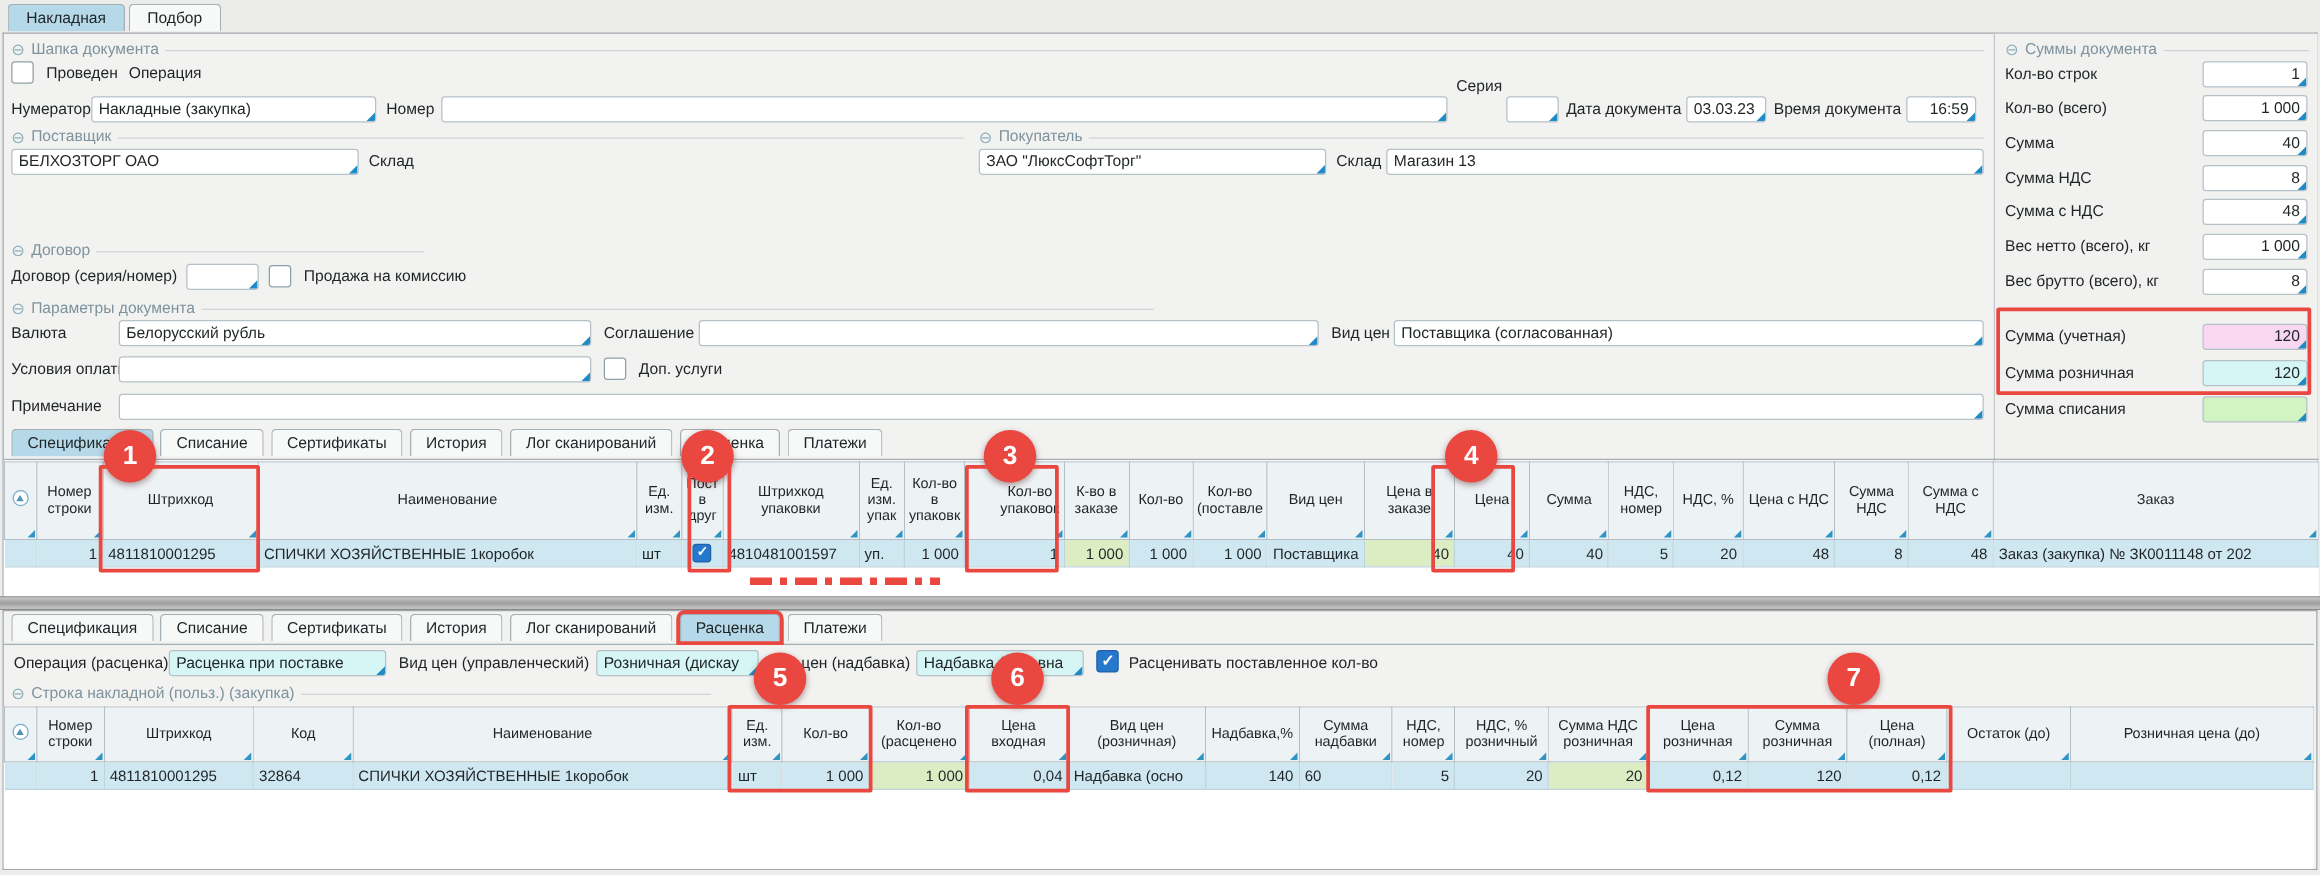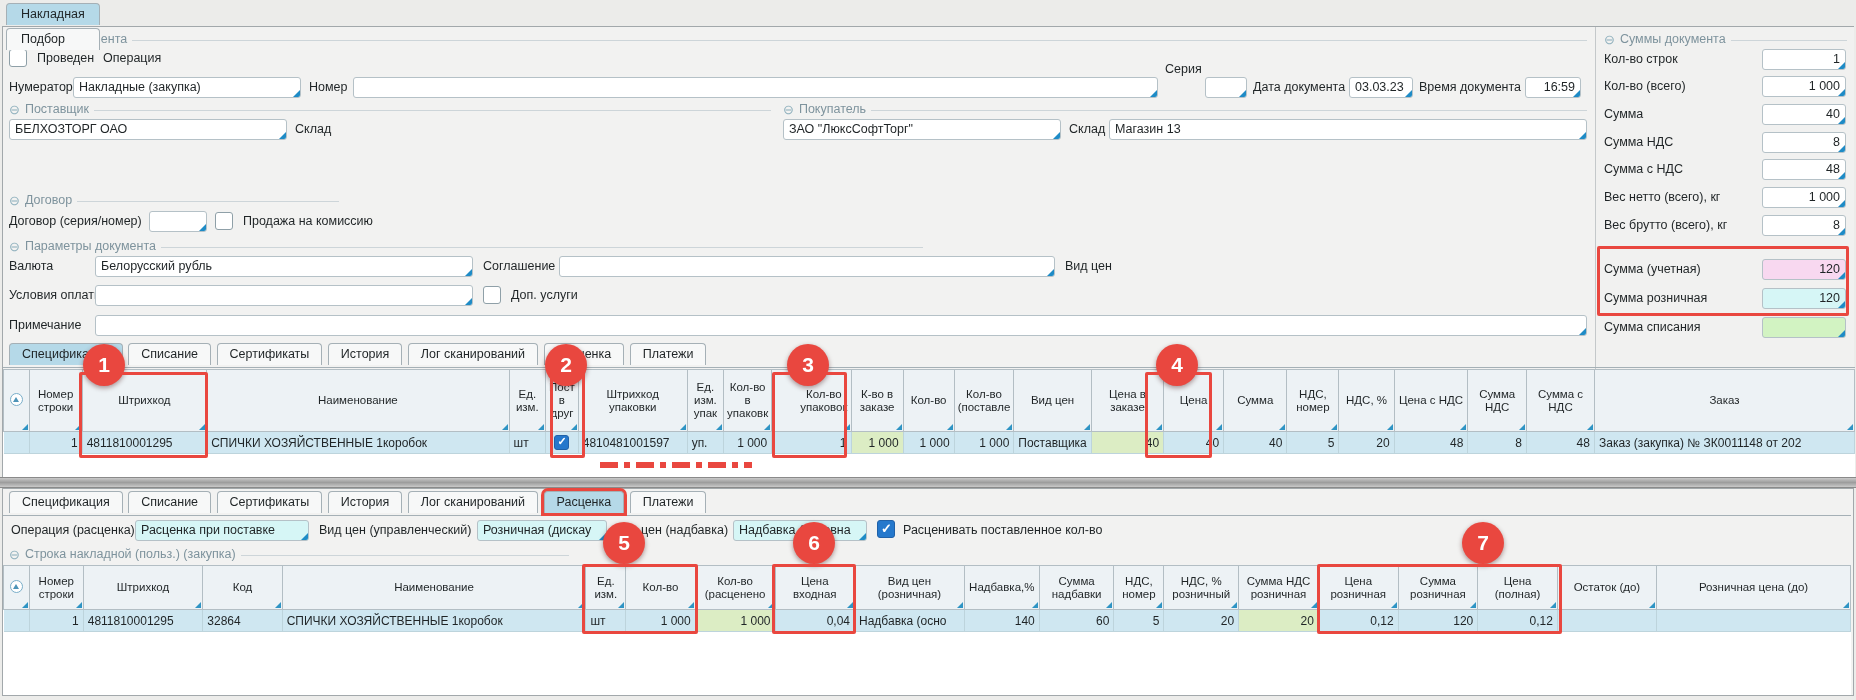--- a/index.html
+++ b/index.html
@@ -4,21 +4,21 @@
 <style>
   * { box-sizing: border-box; margin: 0; padding: 0; }
   html,body { background:#dddddd; }
   .app {
     position: relative; width: 1856px; height: 700px;
     background: #ececea;
     font-family: "Liberation Sans", sans-serif;
     font-size: 12.5px; color: #1f2426; overflow: hidden;
   }
   
-  .ttabs { position:absolute; left:6px; top:3px; display:flex; gap:3px; z-index:5;flex-direction:column; }
+  .ttabs { position:absolute; left:6px; top:3px; display:flex; gap:3px; z-index:5; }
   .ttab { padding:3px 14px 4px; background:#f7f8f8; border:1px solid #a5b0b6; border-bottom:none;
           border-radius:4px 4px 0 0; }
   .ttab.active { background:#b5d9e8; }
   
   .main-panel { position:absolute; left:2px; top:26px; width:1852px; height:452px;
     background:#f2f2f1; border:1px solid #a2a8ab; border-bottom:none; }
   .bottom-panel { position:absolute; left:2px; top:488px; width:1852px; height:208px;
     background:#f2f2f1; border:1px solid #a2a8ab; }
   .splitter { position:absolute; left:0; top:477px; width:1856px; height:11px;
     background:linear-gradient(#c9c9c9,#9d9d9d 50%,#c9c9c9); border-top:1px solid #8a8a8a; border-bottom:1px solid #8a8a8a;}
@@ -142,20 +142,21 @@
     <div class="group" style="left:6px;top:212px;width:914px">
       <span class="gicon">⊖</span>
       <span>Параметры документа</span>
         <span class="line"></span>
     </div>
     <span class="lbl" style="left:6px;top:229px">Валюта</span>
     <div class="fld" style="left:92px;top:229px;width:378px">Белорусский рубль</div>
     <span class="lbl" style="left:480px;top:229px">Соглашение</span>
     <div class="fld" style="left:556px;top:229px;width:496px"></div>
     <span class="lbl" style="left:1062px;top:229px">Вид цен</span>
+    <div class="fld" style="left:1112px;top:229px;width:472px">Поставщика (согласованная)</div>
 
     <span class="lbl" style="left:6px;top:258px">Условия оплаты</span>
     <div class="fld" style="left:92px;top:258px;width:378px"></div>
     <span class="cb" style="left:480px;top:259px"></span>
     <span class="lbl" style="left:508px;top:258px">Доп. услуги</span>
 
     <span class="lbl" style="left:6px;top:288px">Примечание</span>
     <div class="fld" style="left:92px;top:288px;width:1492px"></div>
 
     <div class="sums">
@@ -365,21 +366,21 @@
               <td style="text-align: right;">1</td>
               <td style="text-align: left;">4811810001295</td>
               <td style="text-align: left;">32864</td>
               <td style="text-align: left;">СПИЧКИ ХОЗЯЙСТВЕННЫЕ 1коробок</td>
               <td style="text-align: left;">шт</td>
               <td style="text-align: right;">1 000</td>
               <td class="green" style="text-align: right;">1 000</td>
               <td style="text-align: right;">0,04</td>
               <td style="text-align: left;">Надбавка (осно</td>
               <td style="text-align: right;">140</td>
-              <td style="text-align: right;">60</td>
+              <td style="text-align: left;">60</td>
               <td style="text-align: right;">5</td>
               <td style="text-align: right;">20</td>
               <td class="green" style="text-align: right;">20</td>
               <td style="text-align: right;">0,12</td>
               <td style="text-align: right;">120</td>
               <td style="text-align: right;">0,12</td>
               <td style="text-align: right;"></td>
               <td style="text-align: right;"></td>
             </tr>
           </tbody>

